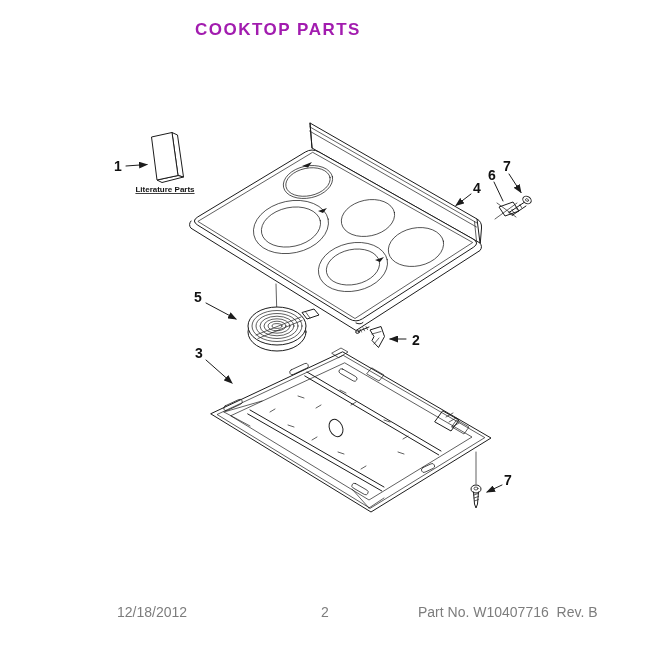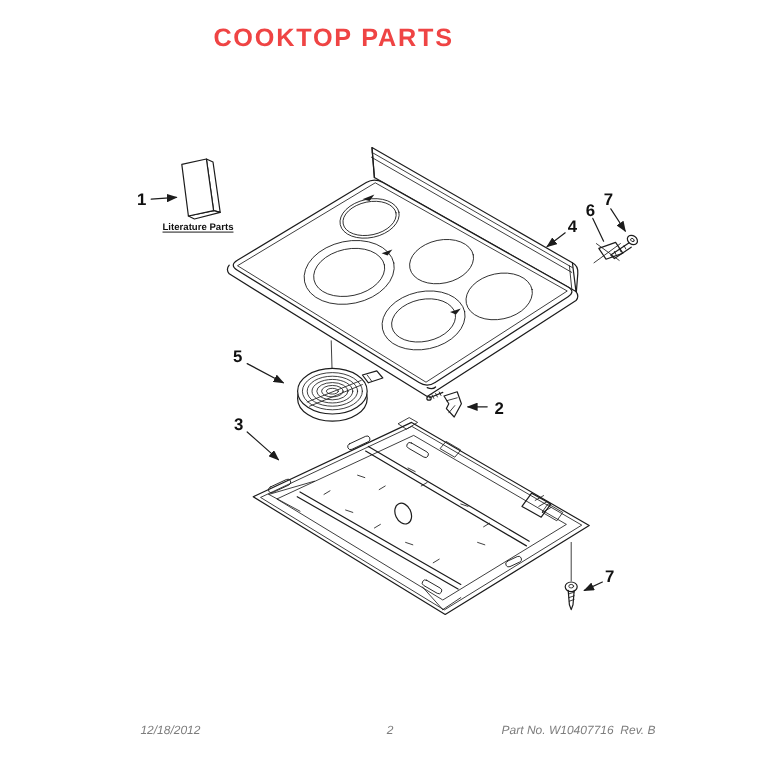--- a/index.html
+++ b/index.html
@@ -2,23 +2,23 @@
 <html><head>
 <meta charset="utf-8">
 <style>
   html,body{margin:0;padding:0;}
   body{
     width:650px;height:650px;position:relative;background:#ffffff;
     font-family:"Liberation Sans", sans-serif;color:#111;overflow:hidden;
   }
   .page-title{
     position:absolute;top:20px;left:0;width:556px;text-align:center;
-    font-size:21px;font-weight:bold;letter-spacing:1.5px;color:#ef4444;
+    font-size:17px;font-weight:bold;letter-spacing:1.5px;color:#a21caf;
   }
-  .footer span{position:absolute;top:604px;font-size:10px;color:#7d7d7d;white-space:pre;font-style:italic;}
+  .footer span{position:absolute;top:604px;font-size:14px;color:#7d7d7d;white-space:pre;}
   .footer .f-date{left:117px;}
   .footer .f-page{left:0;width:650px;text-align:center;}
   .footer .f-part{left:418px;text-align:center;}
   svg{position:absolute;top:0;left:0;}
   .ln{stroke:#1c1c1c;stroke-width:1;fill:none;stroke-linecap:round;stroke-linejoin:round;}
   .thin{stroke:#1c1c1c;stroke-width:0.7;fill:none;stroke-linecap:round;}
   .wfill{fill:#ffffff;stroke:#1c1c1c;stroke-width:1;stroke-linejoin:round;}
   .solid{fill:#1c1c1c;stroke:none;}
   .callout{font-family:"Liberation Sans",sans-serif;font-size:14px;font-weight:bold;fill:#111;text-anchor:middle;}
   .litcap{font-family:"Liberation Sans",sans-serif;font-size:8px;font-weight:bold;fill:#111;text-anchor:middle;text-decoration:underline;}

